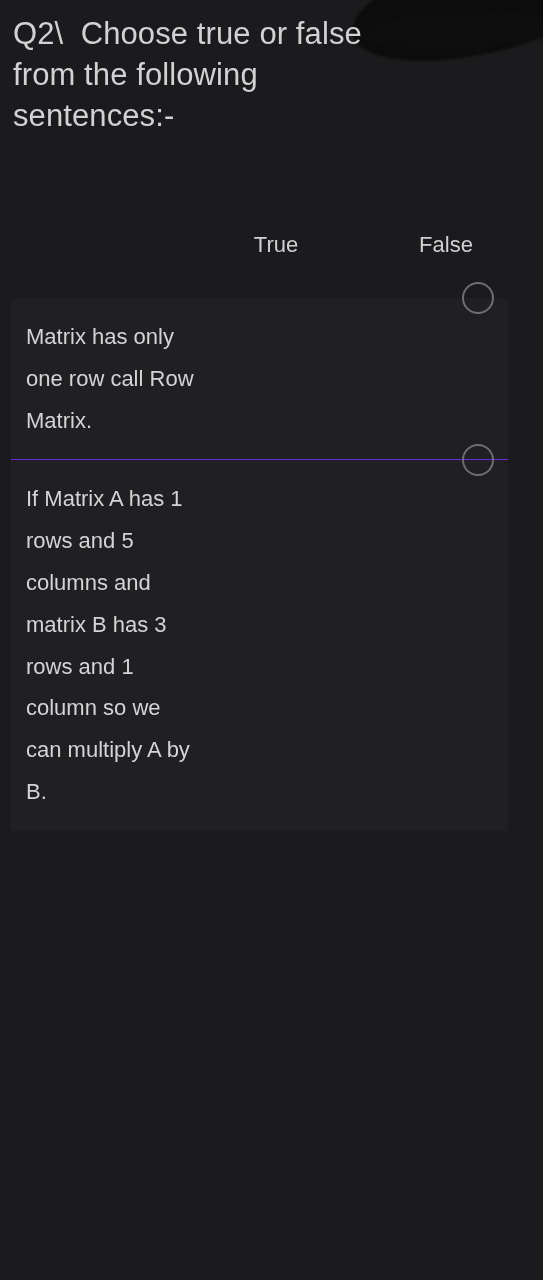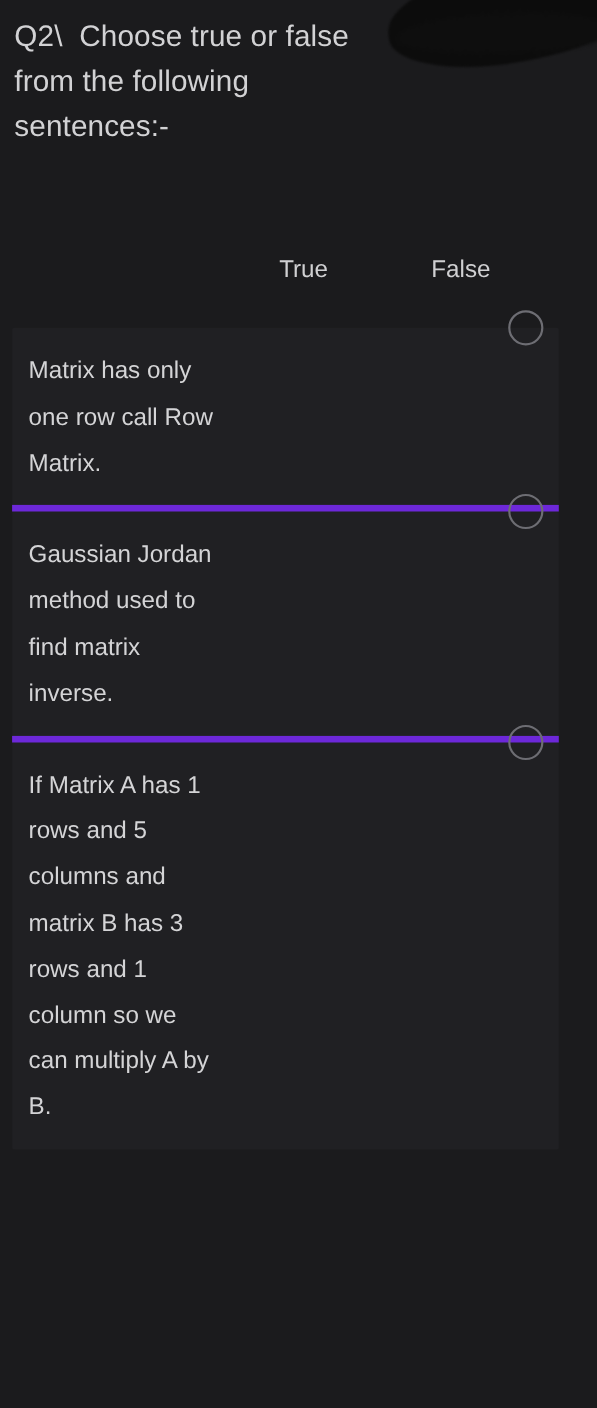--- a/index.html
+++ b/index.html
@@ -51,21 +51,21 @@
     filter: blur(2px);
   }
 
   
   .question-heading {
     position: absolute;
     left: 13px;
     top: 13px;
     width: 350px;
     color: #d2d2d4;
-    font-size: 27px;
+    font-size: 31px;
     line-height: 41px;
     letter-spacing: 0.1px;
     white-space: pre-wrap;
   }
 
   
   .col-headers {
     position: absolute;
     left: 0;
     top: 228px;
@@ -75,39 +75,39 @@
   .col-header {
     position: absolute;
     top: 0;
     color: #d0d0d2;
     font-size: 22px;
     line-height: 34px;
     text-align: center;
     transform: translateX(-50%);
   }
   .col-header-true  { left: 276px; }
-  .col-header-false { left: 419px; }
+  .col-header-false { left: 446px; }
 
   
   .grid-card {
     position: absolute;
     left: 11px;
     top: 298px;
     width: 497px;
     background: #202023;
     border-radius: 2px;
   }
 
   .grid-row {
     position: relative;
     width: 100%;
     box-sizing: border-box;
     display: flex;
     align-items: center;
-    border-bottom: 6px solid #6d28d9;
+    border-bottom: 1px solid #6d28d9;
   }
   .grid-row:last-child { border-bottom: none; }
 
   .row-label {
     width: 190px;
     flex: none;
     padding: 18px 0 18px 15px;
     box-sizing: border-box;
     color: #d4d4d6;
     font-size: 22px;
@@ -155,27 +155,20 @@
   <div class="grid-card">
 
     <div class="grid-row">
       <div class="row-label">Matrix has only one row call Row Matrix.</div>
       <div class="row-options">
         <div class="radio radio-true" role="radio" aria-checked="false"></div>
 
       </div>
     </div>
 
-    <div class="grid-row">
-      <div class="row-label">Gaussian Jordan method used to find matrix inverse.</div>
-      <div class="row-options">
-        <div class="radio radio-true" role="radio" aria-checked="false"></div>
-
-      </div>
-    </div>
 
     <div class="grid-row">
       <div class="row-label">If Matrix A has 1 rows and 5 columns and matrix B has 3 rows and 1 column so we can multiply A by B.</div>
       <div class="row-options">
         <div class="radio radio-true" role="radio" aria-checked="false"></div>
 
       </div>
     </div>
 
   </div>

